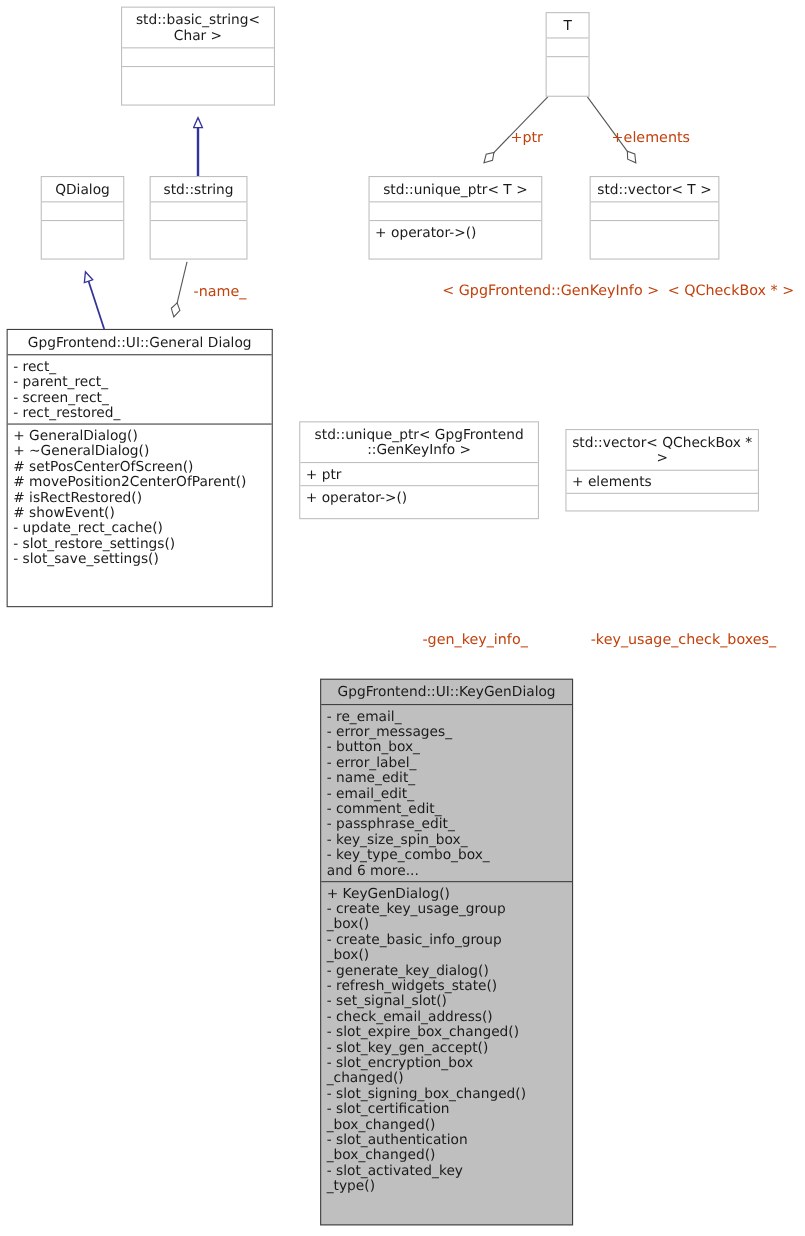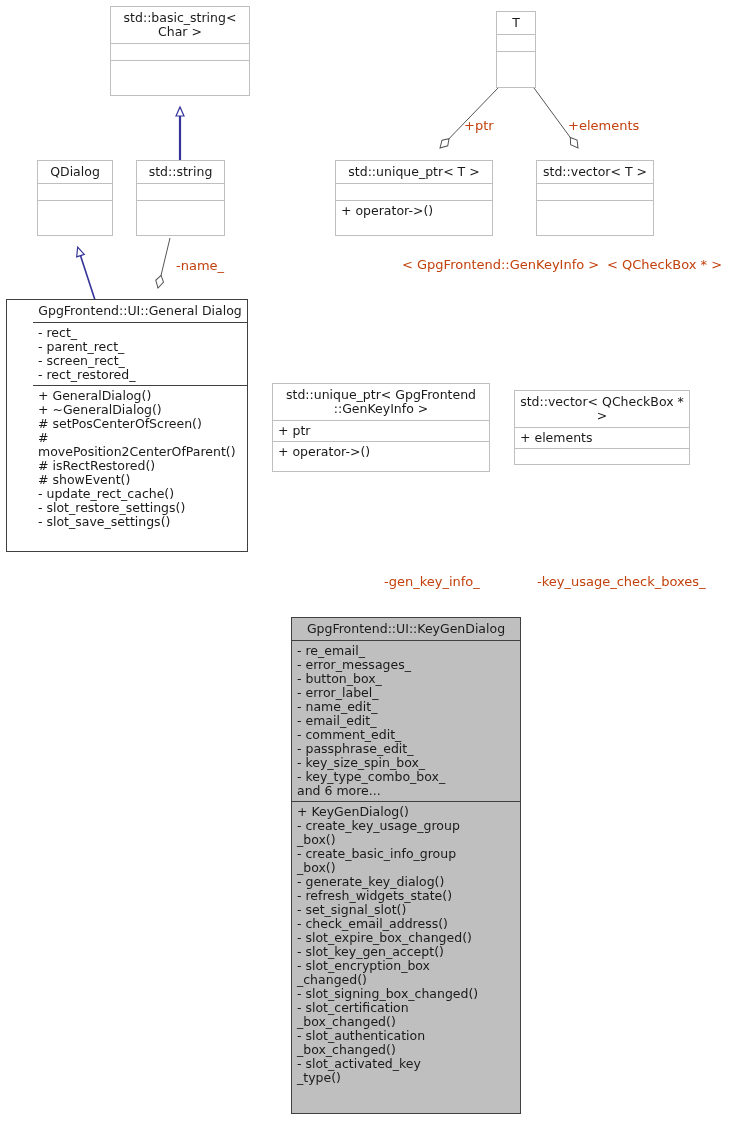--- a/index.html
+++ b/index.html
@@ -171,21 +171,21 @@
     <div class="sec empty members"></div>
     <div class="sec members">+ operator-&gt;()</div>
   </div>
 
   <div class="uml-box" style="left:536px; top:160px; width:118px; height:76px;">
     <div class="sec title">std::vector&lt; T &gt;</div>
     <div class="sec empty members"></div>
     <div class="sec empty members"></div>
   </div>
 
-  <div class="uml-box solid" style="left:6px; top:299px; width:242px; height:253px;padding-left:26px;">
+  <div class="uml-box solid" style="left:6px; top:299px; width:242px; height:253px;">
     <div class="sec title">GpgFrontend::UI::General
 Dialog</div>
     <div class="sec members">- rect_
 - parent_rect_
 - screen_rect_
 - rect_restored_</div>
     <div class="sec members">+ GeneralDialog()
 + ~GeneralDialog()
 # setPosCenterOfScreen()
 # movePosition2CenterOfParent()
@@ -241,21 +241,21 @@
 - slot_authentication
 _box_changed()
 - slot_activated_key
 _type()</div>
   </div>
 
   <div class="edge-label" style="left:164px; top:259px;padding-left:12px;">-name_</div>
 
   <div class="edge-label" style="left:464px; top:119px;">+ptr</div>
 
-  <div class="edge-label" style="left:568px; top:119px;text-align:center;">+elements</div>
+  <div class="edge-label" style="left:556px; top:119px;text-align:center;">+elements</div>
 
   <div class="edge-label" style="left:402px; top:258px;">&lt; GpgFrontend::GenKeyInfo &gt;</div>
 
   <div class="edge-label" style="left:607px; top:258px;">&lt; QCheckBox * &gt;</div>
 
   <div class="edge-label" style="left:384px; top:575px;">-gen_key_info_</div>
 
   <div class="edge-label" style="left:537px; top:575px;">-key_usage_check_boxes_</div>
 
 </div>

